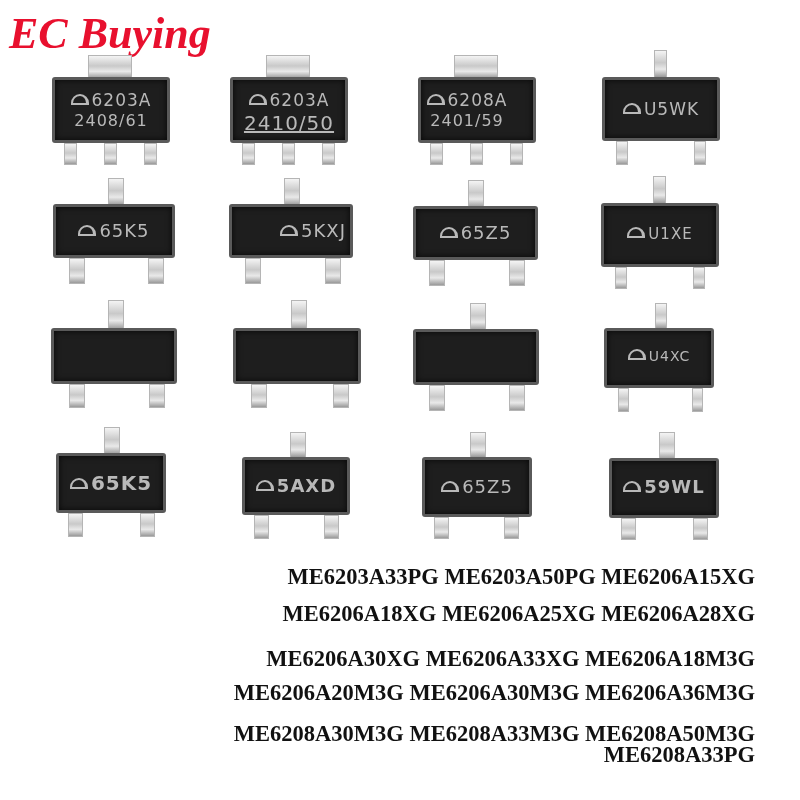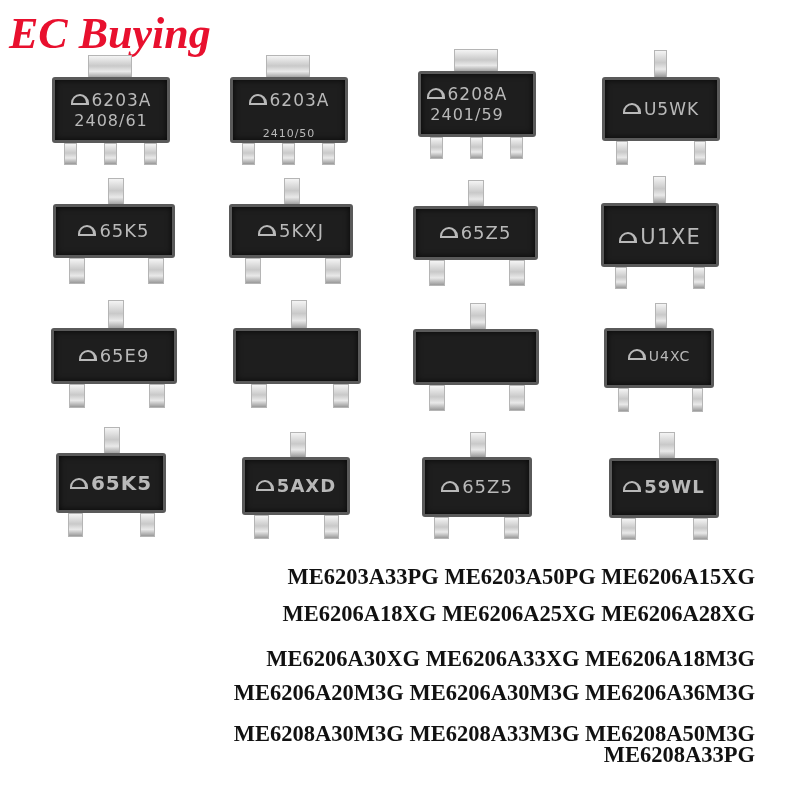--- a/index.html
+++ b/index.html
@@ -50,27 +50,27 @@
   <div class="mark" style="top:56px;font-size:16px;">2408/61</div>
   <div class="leg" style="left:12px;top:88px;width:13px;height:22px;"></div>
   <div class="leg" style="left:52px;top:88px;width:13px;height:22px;"></div>
   <div class="leg" style="left:92px;top:88px;width:13px;height:22px;"></div>
 </div>
 
 <div class="chip" style="left:230px;top:55px;width:118px;height:110px;">
   <div class="tab" style="left:36px;top:0;width:44px;height:24px;"></div>
   <div class="body" style="left:0;top:22px;width:118px;height:66px;"></div>
   <div class="mark" style="top:35px;font-size:17px;"><span class="logo"></span><span>6203A</span></div>
-  <div class="mark" style="top:72px;font-size:11px;">2410/50</div>
+  <div class="mark" style="top:56px;font-size:20px;text-decoration:underline;">2410/50</div>
   <div class="leg" style="left:12px;top:88px;width:13px;height:22px;"></div>
   <div class="leg" style="left:52px;top:88px;width:13px;height:22px;"></div>
   <div class="leg" style="left:92px;top:88px;width:13px;height:22px;"></div>
 </div>
 
-<div class="chip" style="left:418px;top:49px;width:98px;height:110px;">
+<div class="chip" style="left:418px;top:55px;width:98px;height:110px;">
   <div class="tab" style="left:36px;top:0;width:44px;height:24px;"></div>
   <div class="body" style="left:0;top:22px;width:118px;height:66px;"></div>
   <div class="mark" style="top:35px;font-size:17px;"><span class="logo"></span><span>6208A</span></div>
   <div class="mark" style="top:56px;font-size:16px;">2401/59</div>
   <div class="leg" style="left:12px;top:88px;width:13px;height:22px;"></div>
   <div class="leg" style="left:52px;top:88px;width:13px;height:22px;"></div>
   <div class="leg" style="left:92px;top:88px;width:13px;height:22px;"></div>
 </div>
 
 <div class="chip" style="left:602px;top:50px;width:118px;height:115px;">
@@ -82,48 +82,47 @@
 </div>
 
 <div class="chip" style="left:53px;top:178px;width:122px;height:108px;">
   <div class="tab" style="left:55px;top:0;width:16px;height:28px;"></div>
   <div class="body" style="left:0;top:26px;width:122px;height:54px;"></div>
   <div class="mark" style="top:42px;font-size:18px;"><span class="logo"></span><span>65K5</span></div>
   <div class="leg" style="left:16px;top:80px;width:16px;height:26px;"></div>
   <div class="leg" style="left:95px;top:80px;width:16px;height:26px;"></div>
 </div>
 
-<div class="chip" style="left:229px;top:178px;width:124px;height:108px;">
+<div class="chip" style="left:229px;top:178px;width:124px;height:108px;padding-left:44px;">
   <div class="tab" style="left:55px;top:0;width:16px;height:28px;"></div>
   <div class="body" style="left:0;top:26px;width:124px;height:54px;"></div>
   <div class="mark" style="top:42px;font-size:18px;"><span class="logo"></span><span>5KXJ</span></div>
   <div class="leg" style="left:16px;top:80px;width:16px;height:26px;"></div>
   <div class="leg" style="left:96px;top:80px;width:16px;height:26px;"></div>
 </div>
 
 <div class="chip" style="left:413px;top:180px;width:125px;height:106px;">
   <div class="tab" style="left:55px;top:0;width:16px;height:28px;"></div>
   <div class="body" style="left:0;top:26px;width:125px;height:54px;"></div>
   <div class="mark" style="top:42px;font-size:18px;"><span class="logo"></span><span>65Z5</span></div>
   <div class="leg" style="left:16px;top:80px;width:16px;height:26px;"></div>
   <div class="leg" style="left:96px;top:80px;width:16px;height:26px;"></div>
 </div>
 
 <div class="chip" style="left:601px;top:176px;width:118px;height:112px;">
   <div class="tab" style="left:52px;top:0;width:13px;height:28px;"></div>
   <div class="body" style="left:0;top:27px;width:118px;height:64px;"></div>
-  <div class="mark" style="top:49px;font-size:21px;"><span class="logo"></span><span>U1XE</span></div>
+  <div class="mark" style="top:49px;font-size:15px;"><span class="logo"></span><span>U1XE</span></div>
   <div class="leg" style="left:14px;top:91px;width:12px;height:22px;"></div>
   <div class="leg" style="left:92px;top:91px;width:12px;height:22px;"></div>
 </div>
 
 <div class="chip" style="left:51px;top:300px;width:126px;height:108px;">
   <div class="tab" style="left:57px;top:0;width:16px;height:30px;"></div>
   <div class="body" style="left:0;top:28px;width:126px;height:56px;"></div>
-  <div class="mark" style="top:45px;font-size:18px;"><span class="logo"></span><span>65E9</span></div>
   <div class="leg" style="left:18px;top:84px;width:16px;height:24px;"></div>
   <div class="leg" style="left:98px;top:84px;width:16px;height:24px;"></div>
 </div>
 
 <div class="chip" style="left:233px;top:300px;width:128px;height:108px;">
   <div class="tab" style="left:58px;top:0;width:16px;height:30px;"></div>
   <div class="body" style="left:0;top:28px;width:128px;height:56px;"></div>
   <div class="leg" style="left:18px;top:84px;width:16px;height:24px;"></div>
   <div class="leg" style="left:100px;top:84px;width:16px;height:24px;"></div>
 </div>

